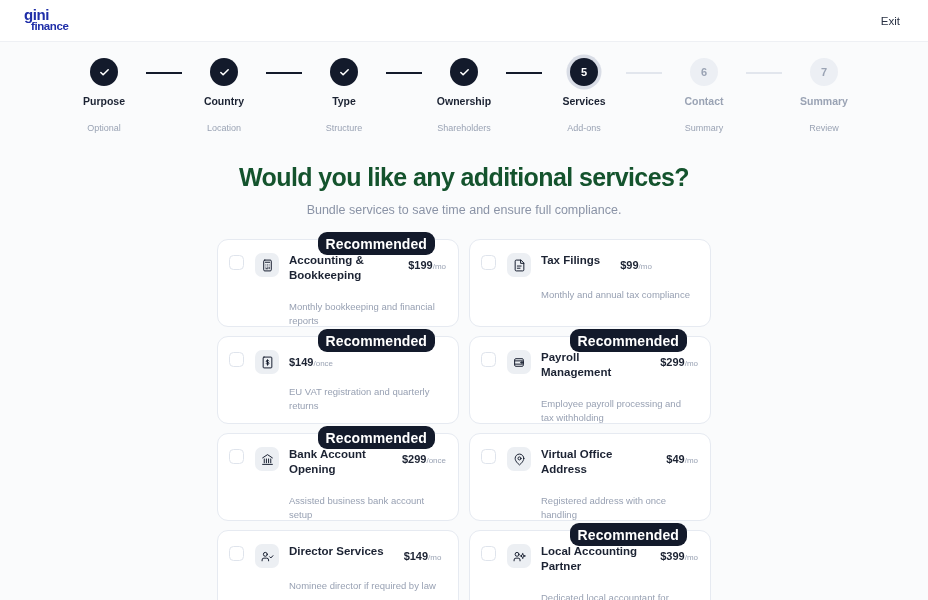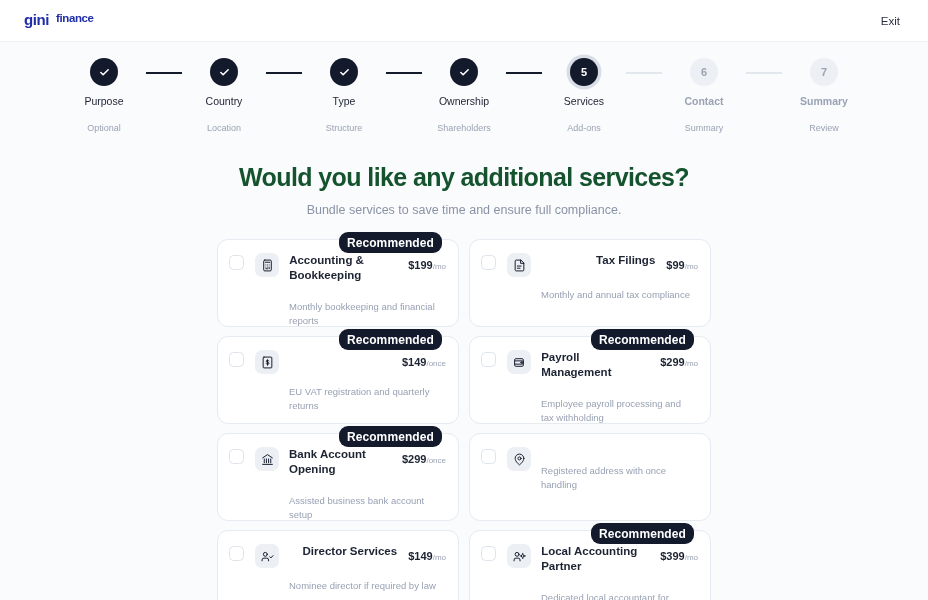--- a/index.html
+++ b/index.html
@@ -23,21 +23,21 @@
     background: #ffffff;
     border-bottom: 1px solid #eef0f4;
     display: flex;
     align-items: center;
     justify-content: space-between;
     padding: 0 22px 0 24px;
   }
 
   .logo {
     display: flex;
-    flex-direction: row;
+    flex-direction: column;
     line-height: 0.86;
     letter-spacing: -0.4px;
   }
   .logo-top {
     font-size: 15px;
     font-weight: 700;
     color: #1f2ea8;
   }
   .logo-bottom {
     font-size: 11.5px;
@@ -98,21 +98,21 @@
 
   .step-check {
     display: block;
     width: 11px;
     height: 11px;
   }
 
   .step-label {
     margin-top: 9px;
     font-size: 10.5px;
-    font-weight: 400;
+    font-weight: 700;
     color: #1c2333;
     white-space: nowrap;
   }
   .step.todo .step-label { color: #9aa3b4; font-weight: 600; }
 
   .step-sub {
     margin-top: 16px;
     font-size: 9px;
     color: #9aa3b4;
     white-space: nowrap;
@@ -161,24 +161,24 @@
     height: 88px;
     padding: 13px 12px 12px 11px;
     display: flex;
     align-items: flex-start;
     cursor: pointer;
   }
 
   .badge {
     position: absolute;
     top: -8px;
-    right: 16px;
+    right: 23px;
     background: #131a2b;
     color: #ffffff;
-    font-size: 12px;
+    font-size: 14px;
     font-weight: 600;
     padding: 3.5px 8px;
     border-radius: 9px;
     letter-spacing: 0.1px;
     white-space: nowrap;
   }
 
   .checkbox {
     width: 15px;
     height: 15px;
@@ -208,22 +208,22 @@
 
   .card-body {
     margin-left: 10px;
     flex: 1;
     min-width: 0;
   }
 
   .card-head {
     display: flex;
     align-items: flex-start;
-    justify-content: flex-end;
-    gap: 11px;
+    justify-content: flex-start;
+    gap: 20px;
   }
 
   .card-title {
     font-size: 11.5px;
     font-weight: 700;
     color: #1c2333;
     line-height: 1.32;
     max-width: 108px;
   }
 
@@ -423,20 +423,24 @@
     </div>
     <div class="card">
       <div class="checkbox"></div>
       <div class="icon-tile">
         <svg viewBox="0 0 24 24" fill="none" stroke="#131a2b" stroke-width="1.8" stroke-linecap="round" stroke-linejoin="round">
           <path d="M20 10c0 6-8 12-8 12s-8-6-8-12a8 8 0 0 1 16 0z"></path>
           <circle cx="12" cy="10" r="2.8"></circle>
         </svg>
       </div>
       <div class="card-body">
+        <div class="card-head">
+          <div class="card-title">Virtual Office Address</div>
+          <div class="card-price"><span>$49</span><span class="per">/mo</span></div>
+        </div>
         <div class="card-desc">Registered address with once handling</div>
       </div>
     </div>
     <div class="card">
       <div class="checkbox"></div>
       <div class="icon-tile">
         <svg viewBox="0 0 24 24" fill="none" stroke="#131a2b" stroke-width="1.8" stroke-linecap="round" stroke-linejoin="round">
           <path d="M14 20v-1.6A3.4 3.4 0 0 0 10.6 15H5.4A3.4 3.4 0 0 0 2 18.4V20"></path>
           <circle cx="8" cy="8" r="3.6"></circle>
           <polyline points="16 12.5 18.2 14.7 22 10.5"></polyline>

